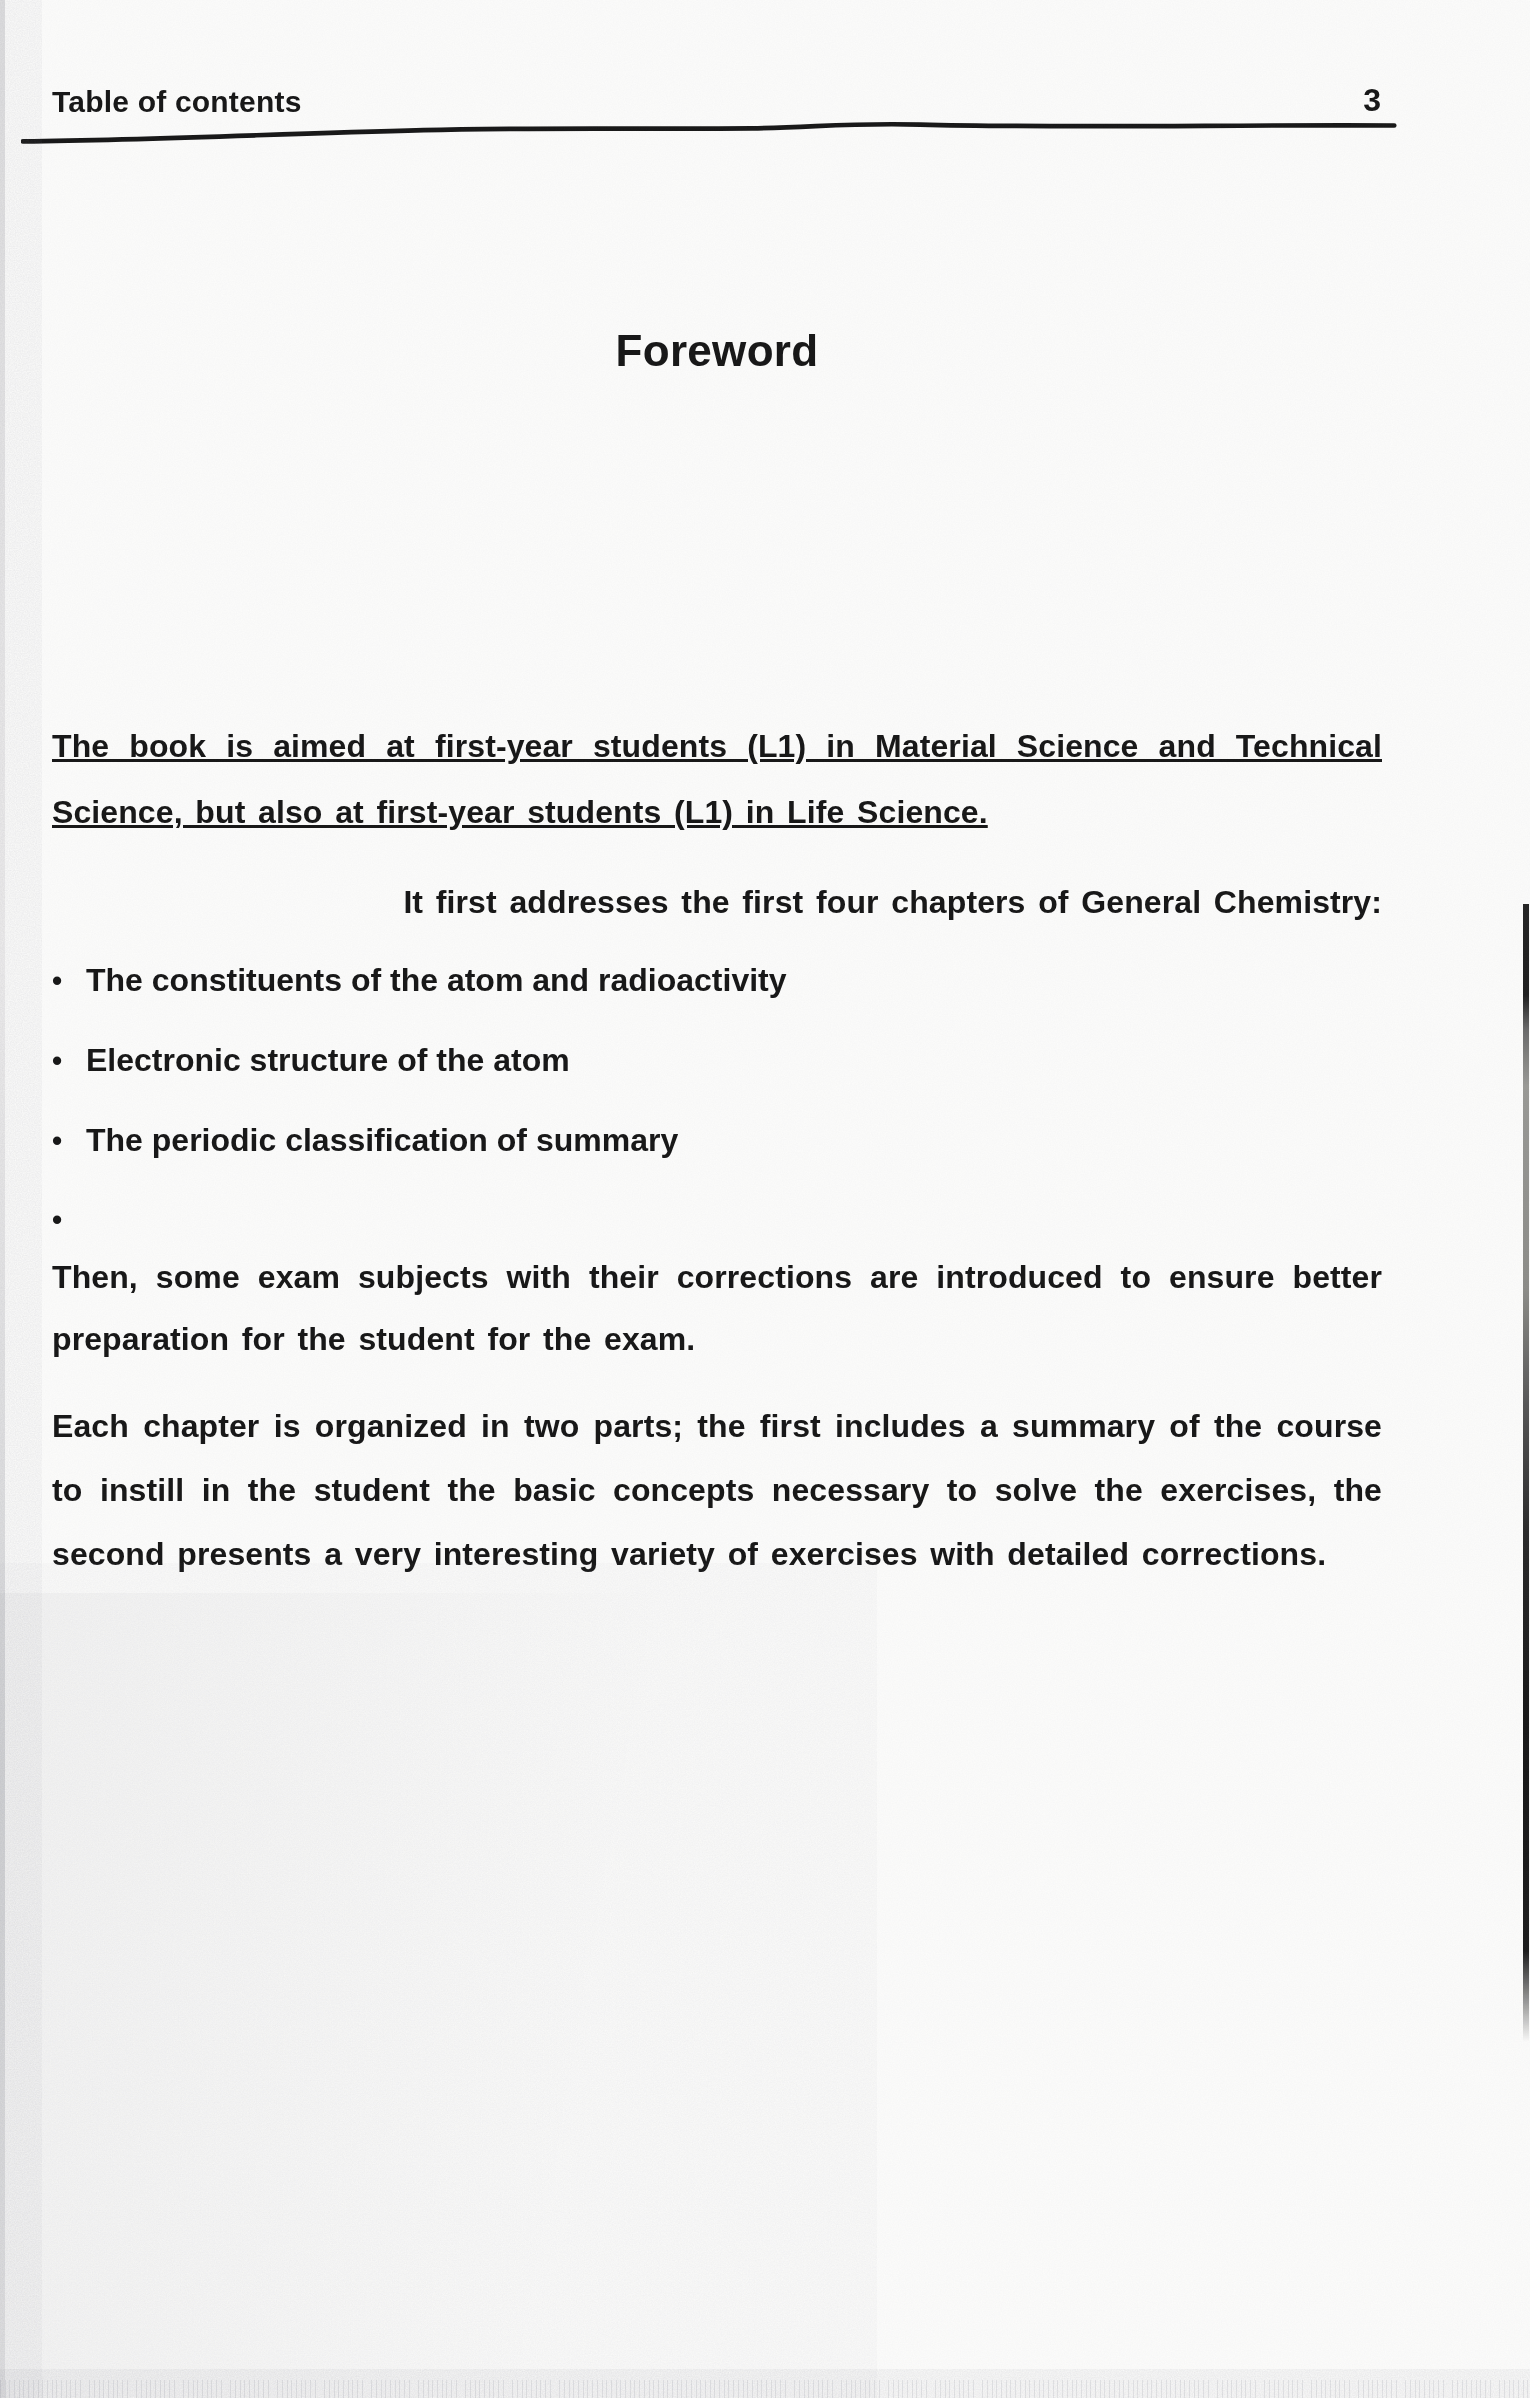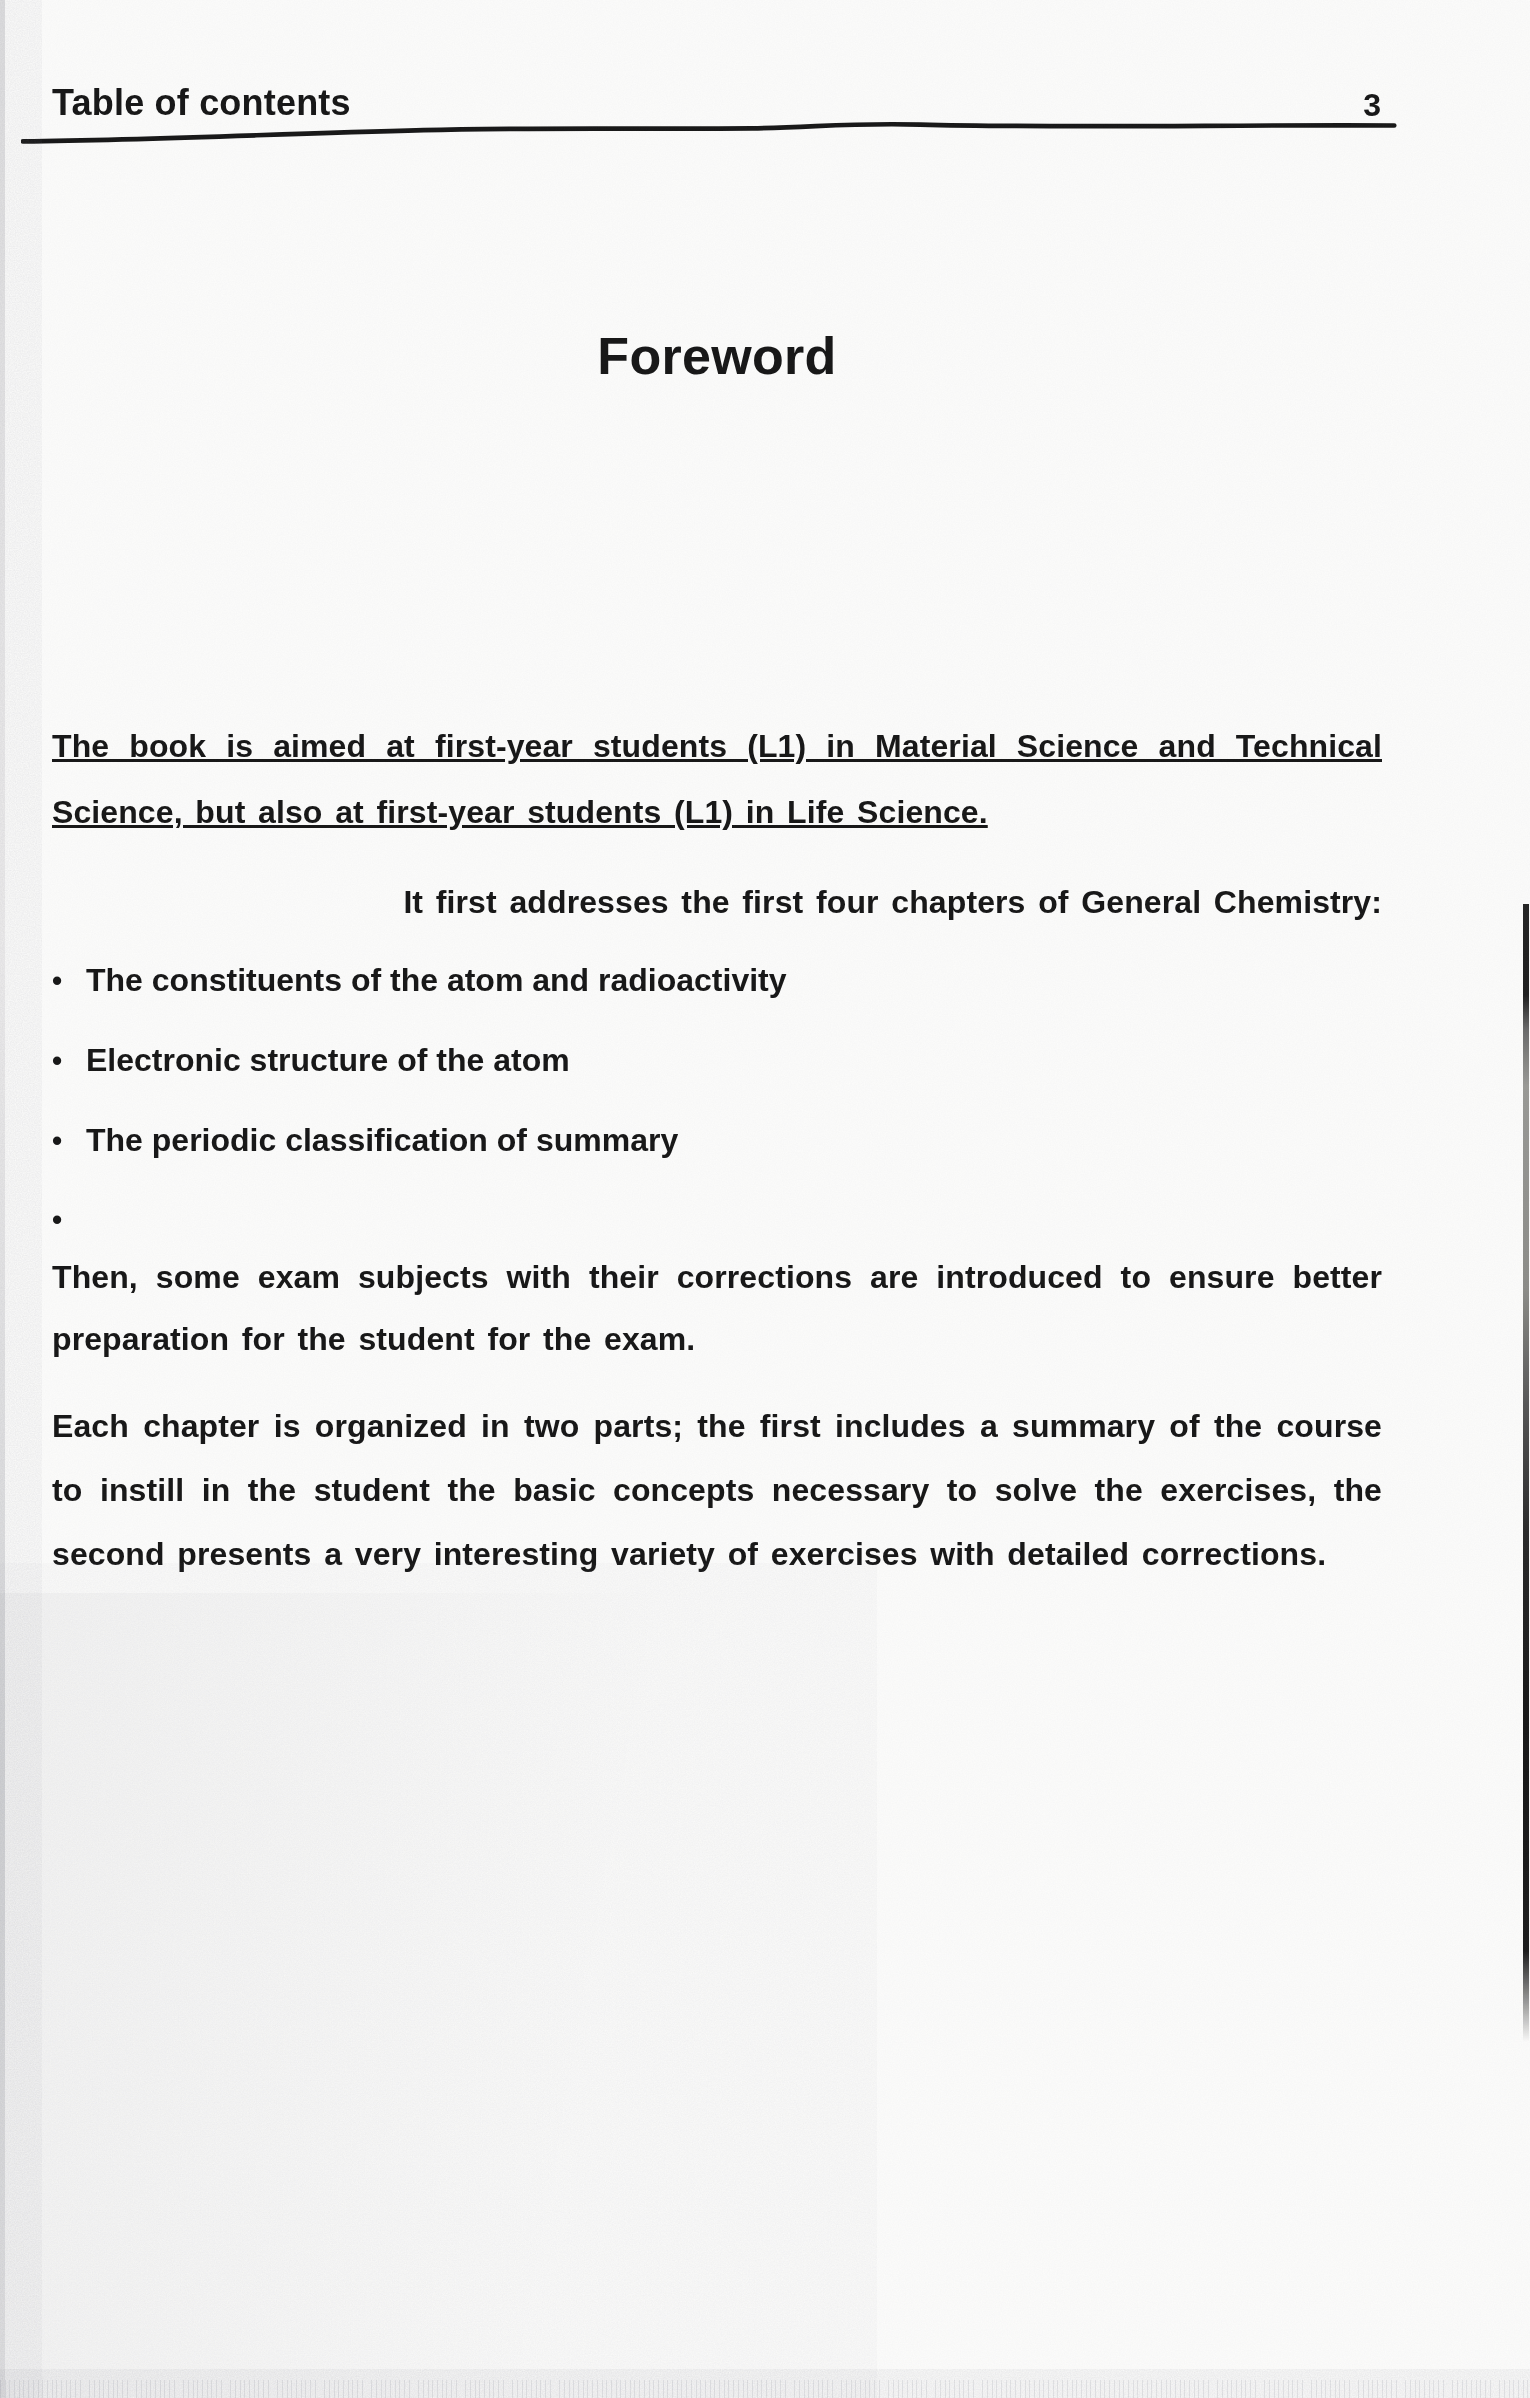--- a/index.html
+++ b/index.html
@@ -15,31 +15,31 @@
 
   
   .page-header {
     position: absolute;
     left: 52px; right: 150px; top: 82px;
     display: flex;
     justify-content: space-between;
     align-items: flex-end;
     font-weight: 700;
   }
-  .header-title { font-size: 36px; letter-spacing: 0.2px; }
+  .header-title { font-size: 30px; letter-spacing: 0.2px; }
   .page-number  { font-size: 32px; }
 
   .header-rule { position: absolute; left: 20.6px; top: 116px; }
 
   
   .title {
     position: absolute;
     left: 52px; width: 1330px; top: 326px;
     text-align: center;
-    font-size: 52px;
+    font-size: 44px;
     font-weight: 700;
     letter-spacing: 0.3px;
   }
 
   
   .para {
     position: absolute;
     left: 52px; width: 1330px;
     font-size: 32px;
     font-weight: 600;

